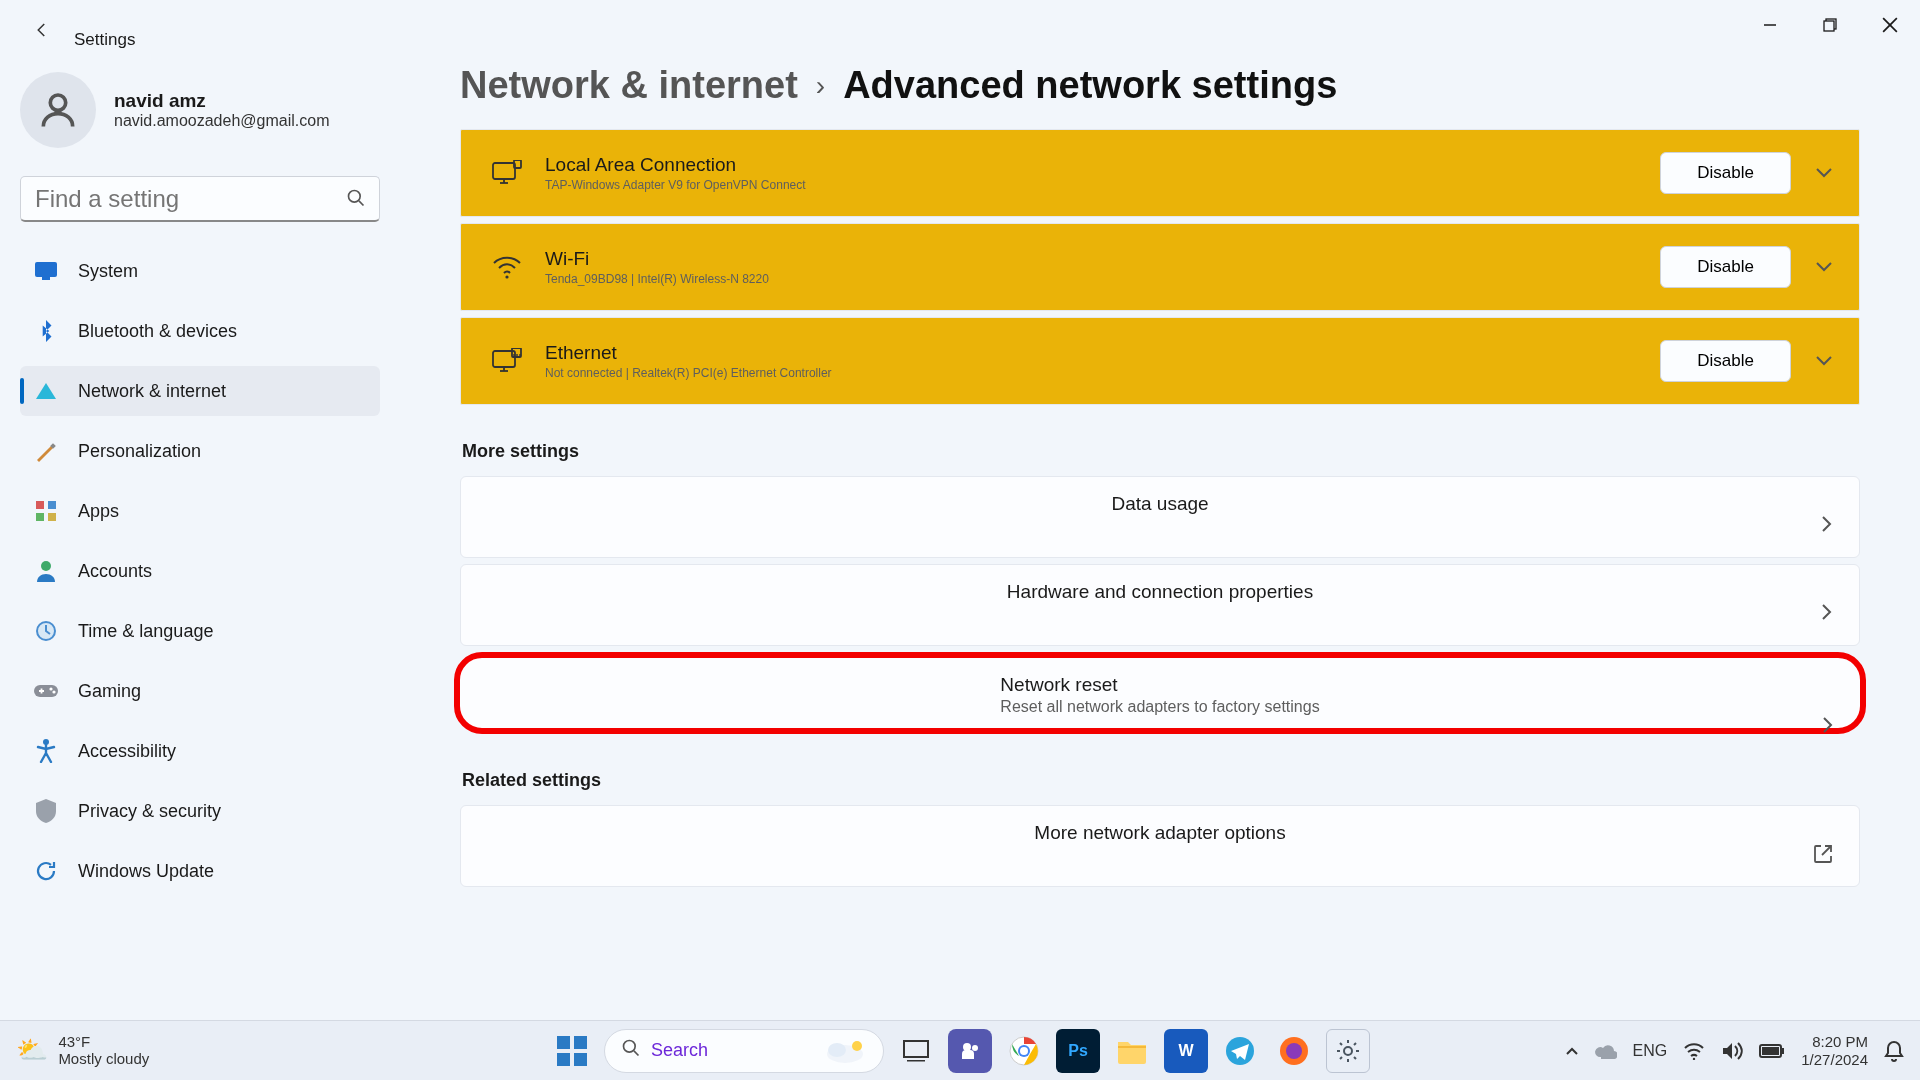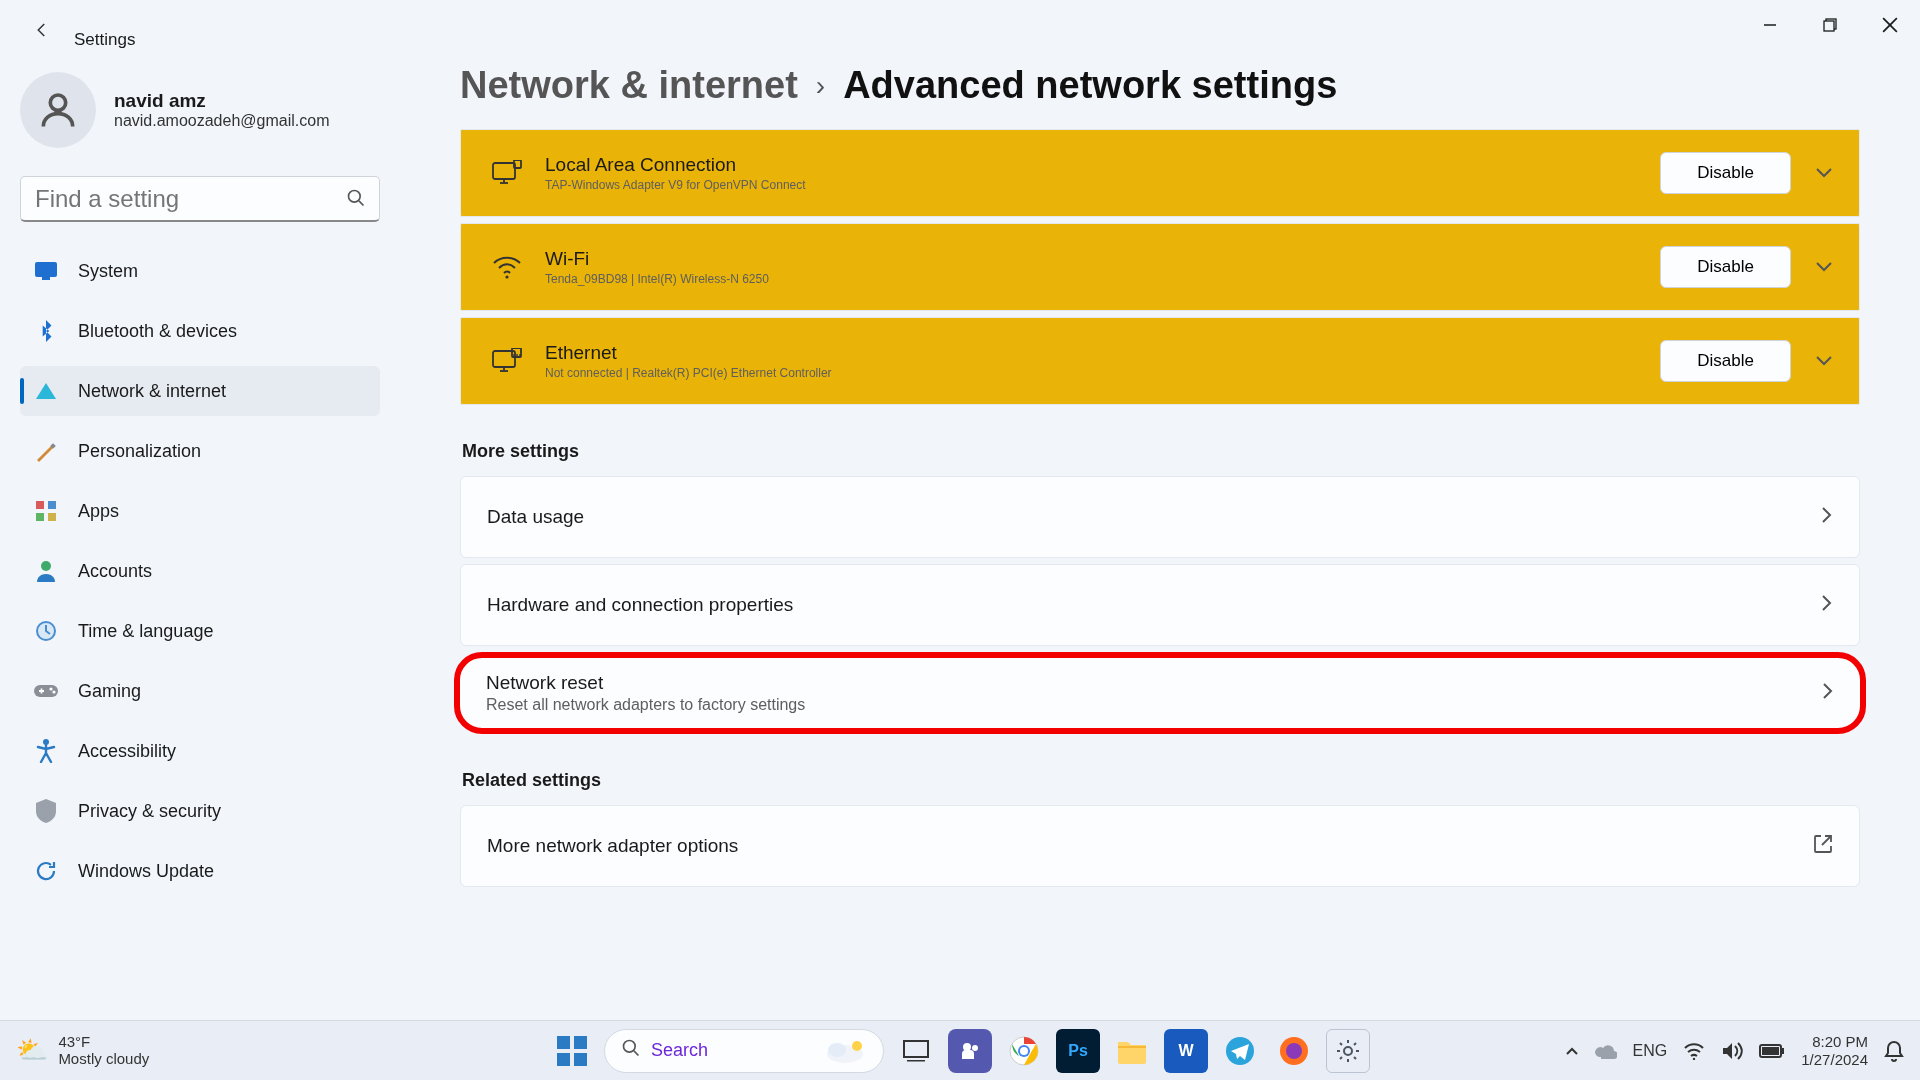--- a/index.html
+++ b/index.html
@@ -38,21 +38,21 @@
   .card { background:#eab308; border:1px solid #e4e8ef; border-radius:2px; margin-bottom:4px; height:88px; display:flex; align-items:center; padding:0 26px; cursor:pointer; }
   .card + .card { margin-top:6px; }
   .card-icon { width:40px; margin-right:18px; display:flex; align-items:center; justify-content:center; }
   .card-texts { display:flex; flex-direction:column; }
   .card-title { font-size:19px; }
   .card-sub { font-size:12px; color:#5e5e5e; margin-top:2px; }
   .card-actions { margin-left:auto; display:flex; align-items:center; gap:24px; }
   .pill-btn { border:1px solid #cfd3da; background:#fbfdff; border-radius:6px; height:42px; padding:0 36px; font-size:17px; cursor:pointer; }
   .chev { color:#555; }
   .section-label { font-size:18px; font-weight:600; margin:36px 0 14px 2px; }
-  .list-row { background:#fcfdff; border:1px solid #e4e8ef; border-radius:6px; height:82px; display:flex; align-items:center; padding:0 26px; cursor:pointer; margin-bottom:6px; }
+  .list-row { background:#fcfdff; border:1px solid #e4e8ef; border-radius:6px; height:82px; display:flex; align-items:center; padding:16px 26px; cursor:pointer; margin-bottom:6px;flex-direction:column; }
   .list-row .row-title { font-size:19px; }
   .list-row .row-sub { font-size:16px; color:#5e5e5e; margin-top:2px; }
   .list-row .chev { margin-left:auto; }
   .red-outline { border:6px solid #f30000; border-radius:28px; margin:4px -6px; }
   .ext-icon { margin-left:auto; }
 
   .taskbar { position:absolute; left:0; right:0; bottom:0; height:60px; background:#e9eef6; border-top:1px solid #d4d9e2; display:flex; align-items:center; padding:0 16px; }
   .weather { display:flex; align-items:center; gap:10px; font-size:15px; color:#333; }
   .weather-icon { font-size:26px; }
   .weather-texts { line-height:1.1; }
@@ -257,21 +257,21 @@
       <div class="card-icon">
           <svg width="30" height="24" viewBox="0 0 30 24" fill="none" stroke="#333" stroke-width="2">
             <path d="M2 8c7-7 19-7 26 0"></path>
             <path d="M7 13c5-5 11-5 16 0"></path>
             <path d="M12 18c2-2 4-2 6 0"></path>
             <circle cx="15" cy="22" r="1.6" fill="#333" stroke="none"></circle>
           </svg>
         </div>
       <div class="card-texts">
         <div class="card-title">Wi-Fi</div>
-        <div class="card-sub">Tenda_09BD98 | Intel(R) Wireless-N 6250</div>
+        <div class="card-sub">Tenda_09BD98 | Intel(R) Wireless-N 8220</div>
       </div>
       <div class="card-actions">
         <button class="pill-btn">Disable</button>
         <span class="chev"><svg width="18" height="12" viewBox="0 0 18 12" fill="none" stroke="#555" stroke-width="2">
               <path d="M2 2l7 7 7-7"></path>
             </svg></span>
       </div>
     </div>
 
     <div class="card">

